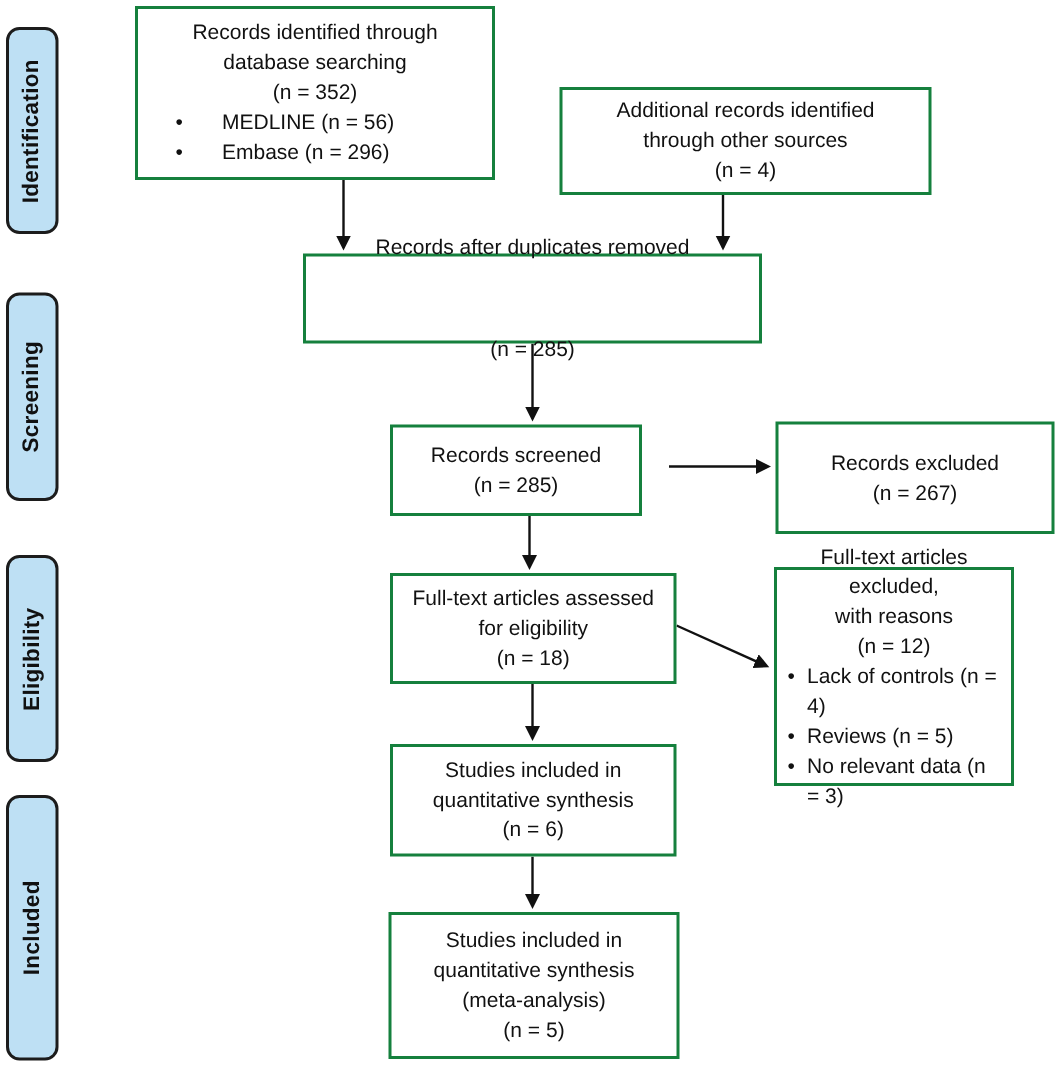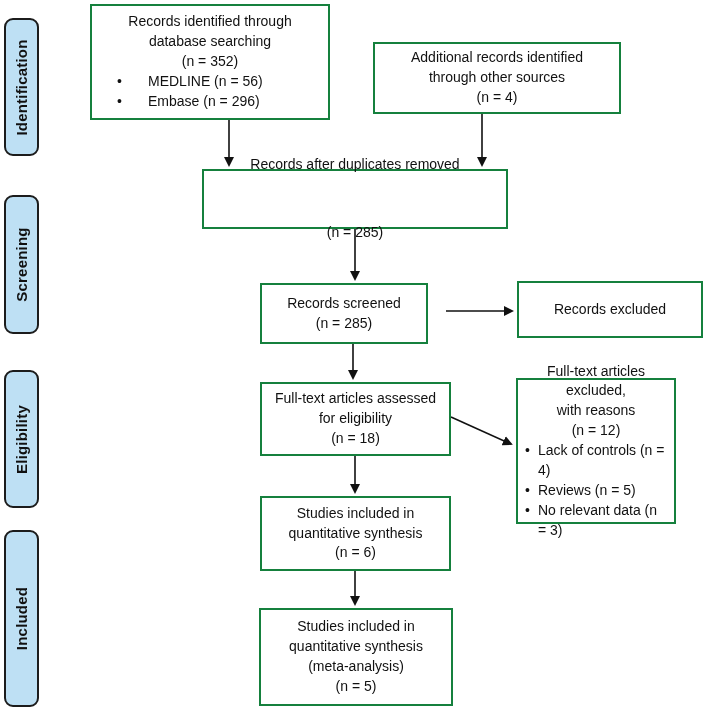--- a/index.html
+++ b/index.html
@@ -79,38 +79,39 @@
     <div class="brow">
       <span class="dot">•</span>
       <span>MEDLINE (n = 56)</span>
     </div>
     <div class="brow">
       <span class="dot">•</span>
       <span>Embase (n = 296)</span>
     </div>
   </div>
 
-  <div class="fbox" style="left:373px;top:42px;width:248px;height:72px;">
+  <div class="fbox" style="left:373px;top:58px;width:248px;height:72px;">
     <div>Additional records identified</div>
     <div>through other sources</div>
     <div>(n = 4)</div>
   </div>
 
   <div class="fbox" style="left:202px;top:169px;width:306px;height:60px;gap:48px;">
     <div>Records after duplicates removed</div>
     <div>(n = 285)</div>
   </div>
 
   <div class="fbox" style="left:260px;top:283px;width:168px;height:61px;">
     <div>Records screened</div>
     <div>(n = 285)</div>
   </div>
 
-  <div class="fbox" style="left:517px;top:281px;width:186px;height:57px;">
+  <div class="fbox" style="left:517px;top:281px;width:186px;height:75px;">
     <div>Records excluded</div>
+    <div>(n = 267)</div>
   </div>
 
   <div class="fbox" style="left:260px;top:382px;width:191px;height:74px;">
     <div>Full-text articles assessed</div>
     <div>for eligibility</div>
     <div>(n = 18)</div>
   </div>
 
   <div class="fbox box-ft-excluded" style="left:516px;top:378px;width:160px;height:146px;">
     <div>Full-text articles excluded,</div>

